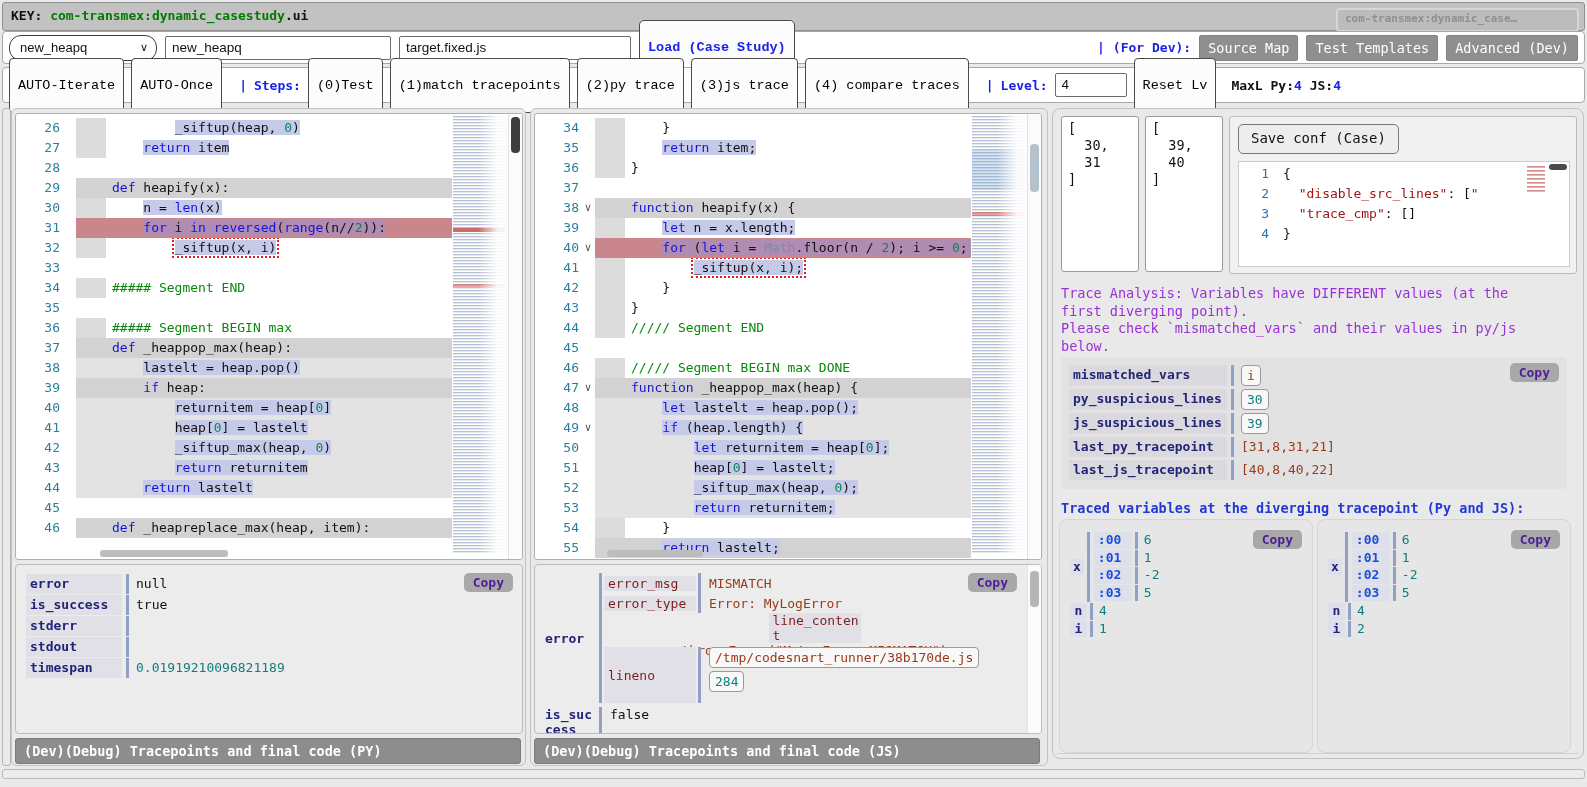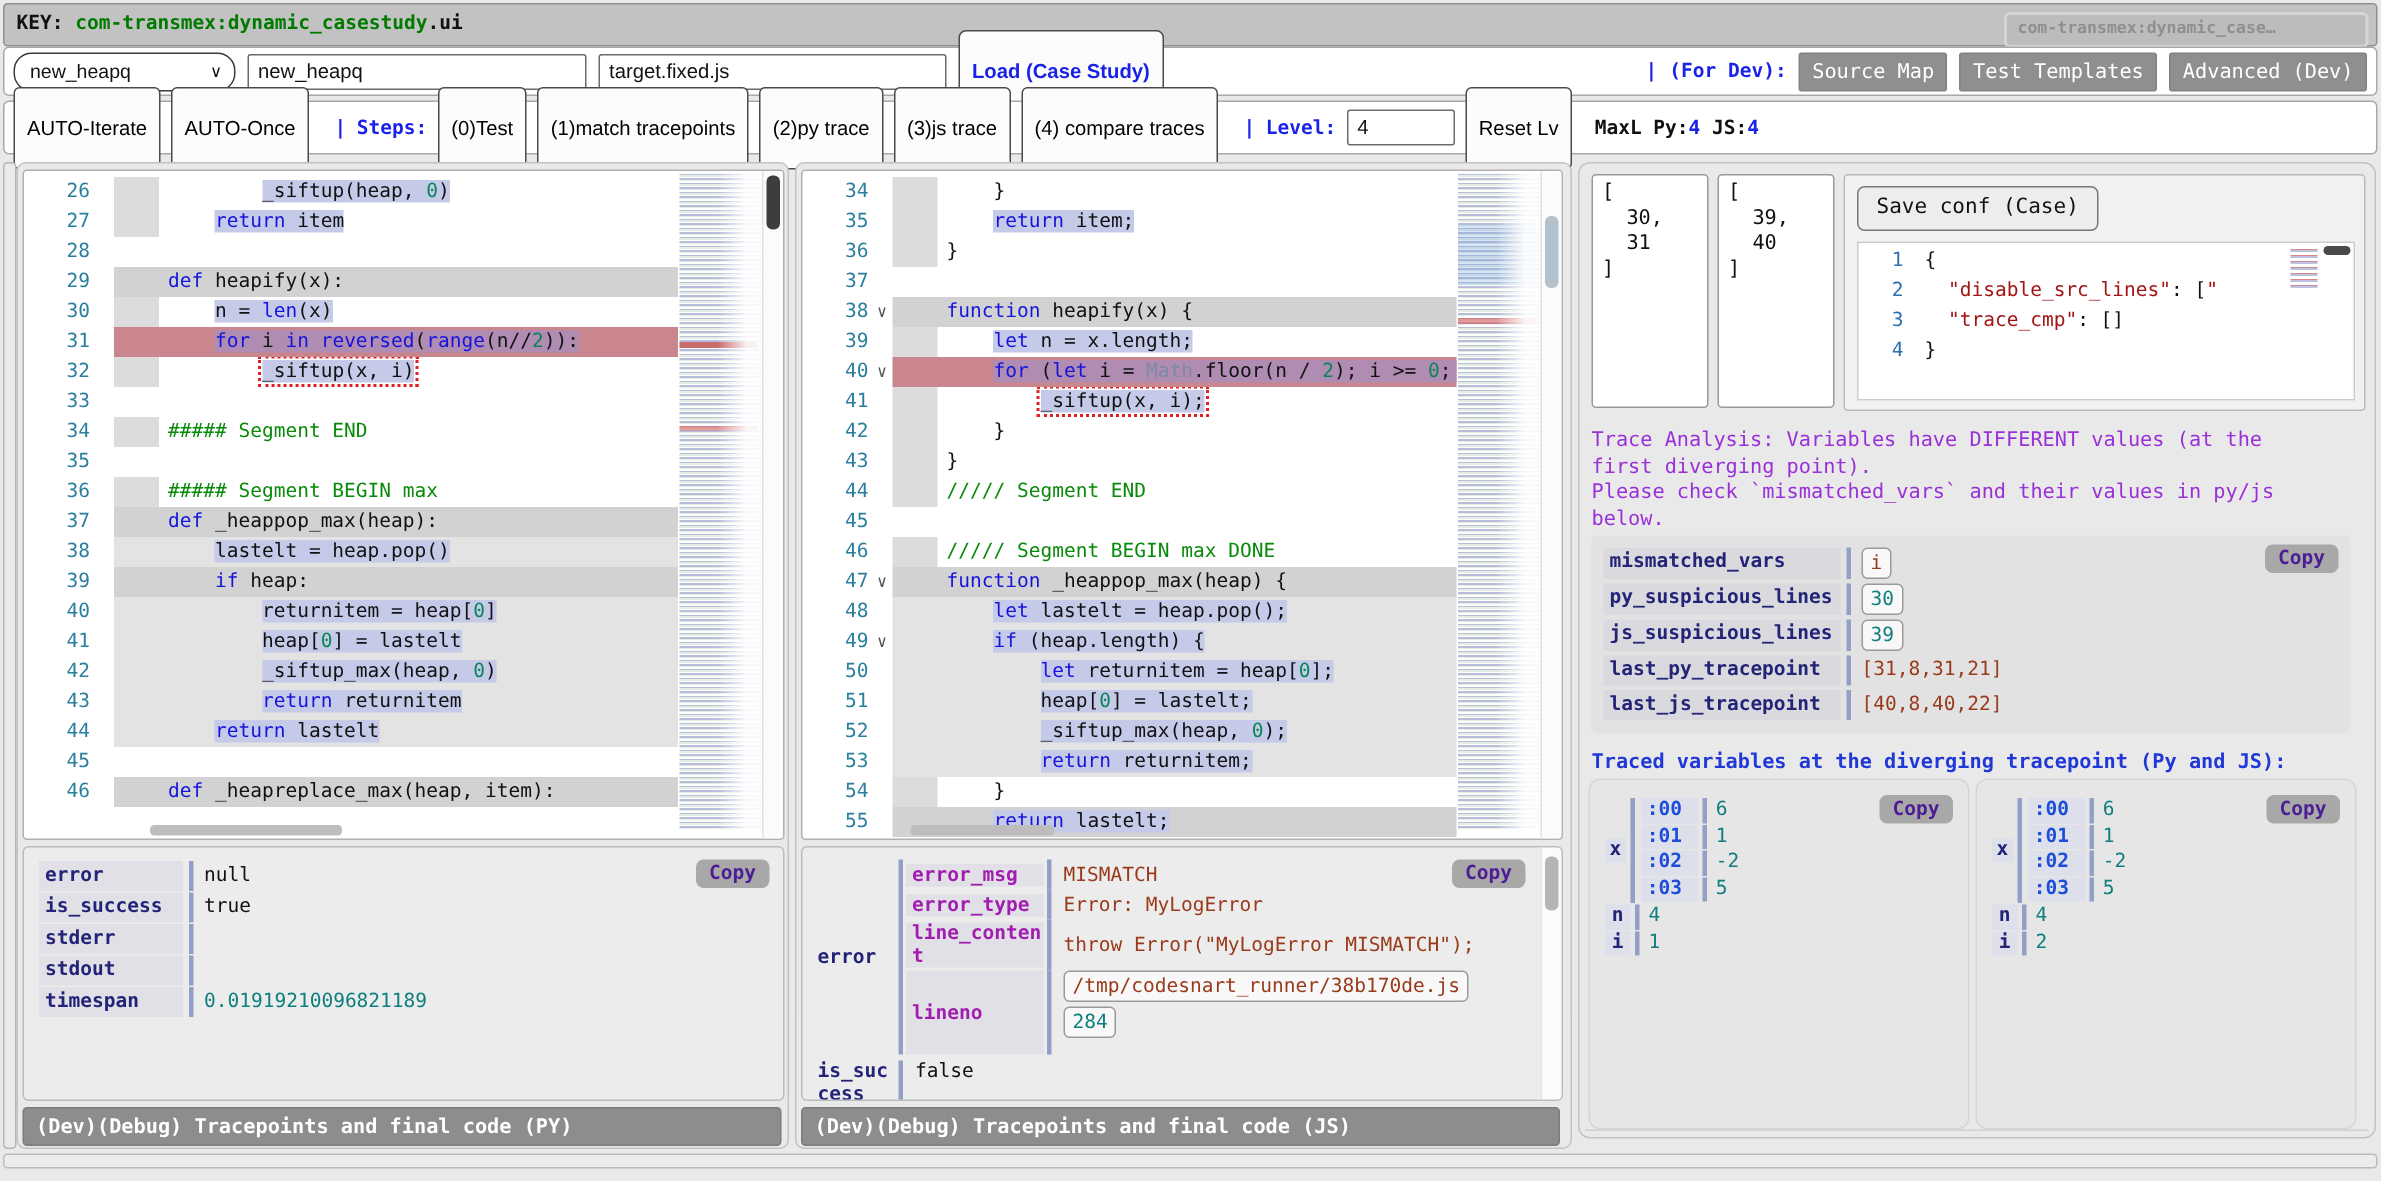--- a/index.html
+++ b/index.html
@@ -8,21 +8,21 @@
   .panelborder{border:1px solid #c2c2c2;border-radius:6px;background:#e9e9e9;}
   
   #keybar{left:2px;top:2px;right:2px;height:27px;background:#c2c2c2;border:1px solid #909090;border-radius:3px;line-height:26px;padding-left:8px;font-weight:bold;}
   #keybar .green{color:#007b00;}
   #keybar-box{right:5px;top:5px;width:232px;height:20px;background:#bcbcbc;border:2px solid #d6d6d6;border-radius:4px;color:#8f8f8f;font-size:11px;line-height:18px;padding-left:7px;overflow:hidden;white-space:nowrap;}
   #row2,#row3{left:2px;right:2px;background:#fff;border:1px solid #a8a8a8;border-radius:4px;display:flex;align-items:center;gap:8px;padding:0 6px;box-sizing:border-box;}
   #row2{top:31px;height:33px;}
   #row3{top:67px;height:36px;gap:7px;}
   .selectpill{width:128px;height:24px;border:1.5px solid #3a3a3a;border-radius:12px;display:flex;align-items:center;justify-content:space-between;padding:0 8px 0 10px;font-family:"Liberation Sans",sans-serif;font-size:13px;background:#fff;}
   .tinput{height:22px;border:1.5px solid #6b6b6b;border-radius:2px;font-family:"Liberation Sans",sans-serif;font-size:13.5px;padding:0 6px;background:#fff;line-height:22px;}
-  .btn{border:1.5px solid #4a4a4a;border-radius:4px;background:#fcfcfc;font-family:Liberation Sans, sans-serif;font-size:13.5px;padding:19px 8px;white-space:nowrap;color:#000;}
+  .btn{border:1.5px solid #4a4a4a;border-radius:4px;background:#fcfcfc;font-family:Liberation Mono, monospace;font-size:13.5px;padding:19px 8px;white-space:nowrap;color:#000;}
   .btn.blue{color:#1a22e8;font-weight:bold;border-radius:5px;}
   .bluetxt{color:#1a22e8;font-weight:bold;white-space:nowrap;}
   .graybtn{background:#8f8f8f;color:#fff;padding:4px 8px;font-size:13.5px;border:1px solid #828282;border-radius:2px;white-space:nowrap;}
   .spacer{flex:1;}
   
   #sidestrip{left:2px;top:108px;width:7px;height:656px;background:#eaeaea;border:1px solid #b5b5b5;border-radius:3px;}
   #bottomstrip{left:2px;top:769px;right:2px;height:8px;background:#ececec;border:1px solid #bcbcbc;border-radius:3px;}
   #leftgroup{left:11px;top:108px;width:513px;height:656px;}
   #midgroup{left:530px;top:108px;width:516px;height:656px;}
   #rightgroup{left:1052px;top:108px;width:530px;height:649px;border-radius:8px;}
@@ -62,21 +62,21 @@
   .ksep{border-left:3px solid #92a0c8;margin-left:4px;}
   .kval{padding-left:7px;white-space:pre;text-align:right;}
   .teal{color:#0e7e7e;}
   .red{color:#993a1a;}
   .chip{display:inline-block;border:1px solid #9a9a9a;border-radius:4px;background:#f8f8f8;padding:0 5px;line-height:19px;}
   .footerbar{left:3px;top:629px;width:506px;height:26px;background:#8d8d8d;border:1px solid #7b7b7b;border-radius:3px;color:#fff;font-weight:bold;font-size:13.5px;line-height:24px;padding-left:8px;box-sizing:border-box;white-space:nowrap;}
   
   .nrow{display:flex;align-items:center;}
   .nk{width:52px;color:#232378;font-weight:bold;word-break:break-all;line-height:15px;flex:none;}
   .nsep{border-left:3px solid #92a0c8;align-self:stretch;margin:0 0 0 2px;flex:none;}
-  .nk2{width:92px;color:#a21caf;font-weight:bold;word-break:break-all;line-height:15px;background:#e0e0e6;padding-left:4px;flex:none;box-sizing:border-box;}
+  .nk2{width:92px;color:#7f1d1d;font-weight:normal;word-break:break-all;line-height:15px;background:#e0e0e6;padding-left:4px;flex:none;box-sizing:border-box;}
   .nval{padding-left:8px;white-space:pre;}
   
   .whitebox{background:#fff;border:1.5px solid #999;border-radius:3px;white-space:pre;padding:3px 6px;line-height:17px;font-size:13.5px;overflow:hidden;box-sizing:border-box;}
   #confpanel{left:176px;top:7px;width:346px;height:156px;background:#f1f1f1;border:1px solid #bbb;border-radius:3px;}
   #savebtn{left:8px;top:7px;height:28px;background:#ededed;border:1.5px solid #777;border-radius:5px;font-size:14px;padding:0 12px;line-height:26px;}
   #confeditor{left:8px;top:44px;width:330px;height:104px;background:#fff;border:1px solid #ccc;overflow:hidden;}
   #confeditor .ln{width:30px;color:#2a6fb0;}
   #confeditor .code{left:44px;right:30px;}
   #analysis{left:8px;top:176px;width:505px;color:#9a30d8;line-height:17.5px;font-size:13.5px;white-space:pre-line;}
   #antable{left:8px;top:248px;width:506px;height:132px;background:#e2e2e2;border-radius:4px;overflow:hidden;}
@@ -250,21 +250,21 @@
           <div class="nrow" style="height:20px;">
             <span class="nk2">error_msg</span>
             <span class="nsep"></span>
             <span class="nval red">MISMATCH</span>
           </div>
           <div class="nrow" style="height:20px;">
             <span class="nk2">error_type</span>
             <span class="nsep"></span>
             <span class="nval red">Error: MyLogError</span>
           </div>
-          <div class="nrow" style="height:34px;">
+          <div class="nrow" style="height:34px;flex-direction:column;">
             <span class="nk2">line_content</span>
             <span class="nsep" style="align-self:stretch;"></span>
             <span class="nval red">throw Error("MyLogError MISMATCH");</span>
           </div>
           <div class="nrow" style="height:56px;align-items:stretch;">
             <span class="nk2" style="display:flex;align-items:center;">
                 <span>lineno</span>
               </span>
             <span class="nsep"></span>
             <span style="padding-left:8px;">

